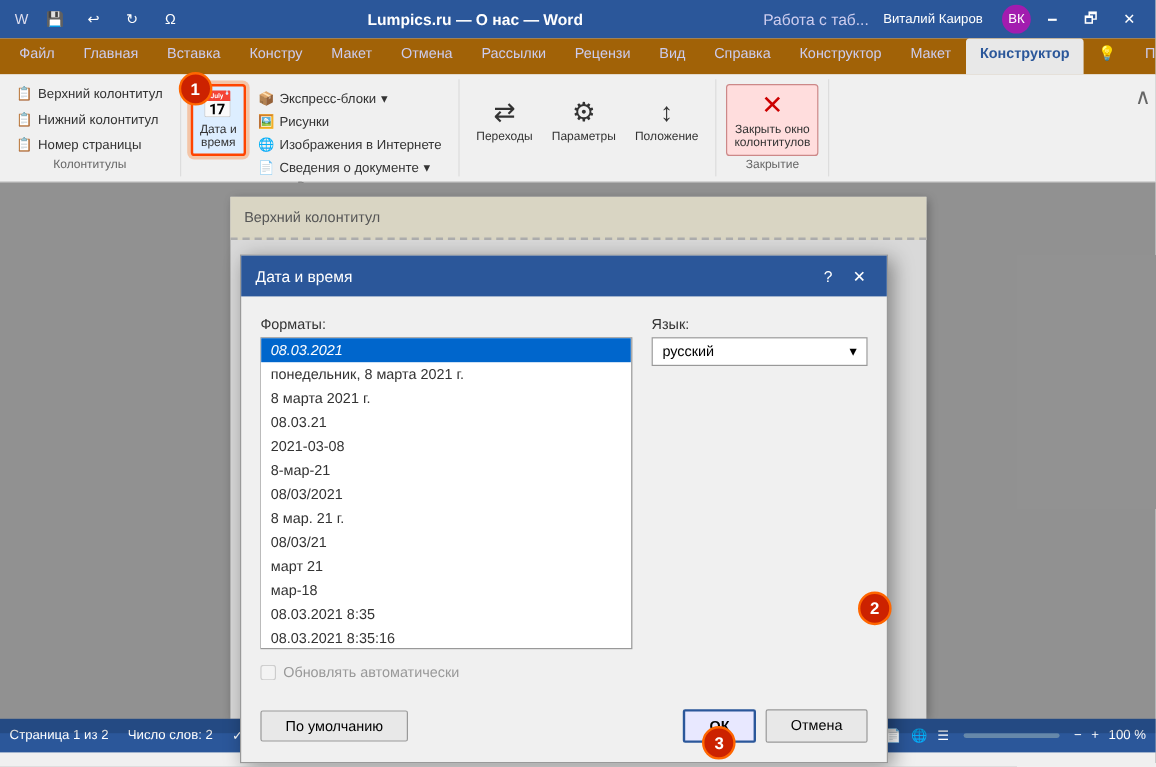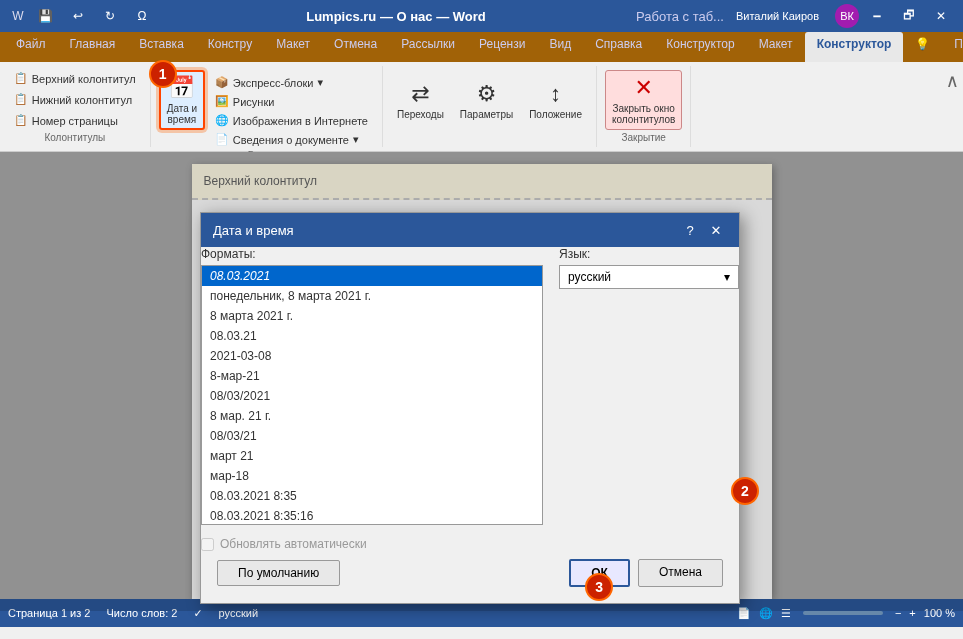--- a/index.html
+++ b/index.html
@@ -141,21 +141,21 @@
       align-items: center;
       justify-content: space-between;
       font-size: 13px;
     }
     .modal-titlebar-btns { display: flex; gap: 4px; }
     .modal-titlebar-btn {
       width: 22px; height: 22px;
       display: flex; align-items: center; justify-content: center;
       cursor: pointer; color: #fff; font-size: 13px;
     }
-    .modal-body { }
+    .modal-body { padding: 16px; }
     .modal-row { display: flex; gap: 16px; }
     .modal-col { flex: 1; display: flex; flex-direction: column; }
     .modal-label { font-size: 12px; color: #333; margin-bottom: 4px; }
     .format-list {
       border: 1px solid #999;
       background: white;
       height: 260px;
       overflow-y: auto;
       font-size: 12px;
     }

